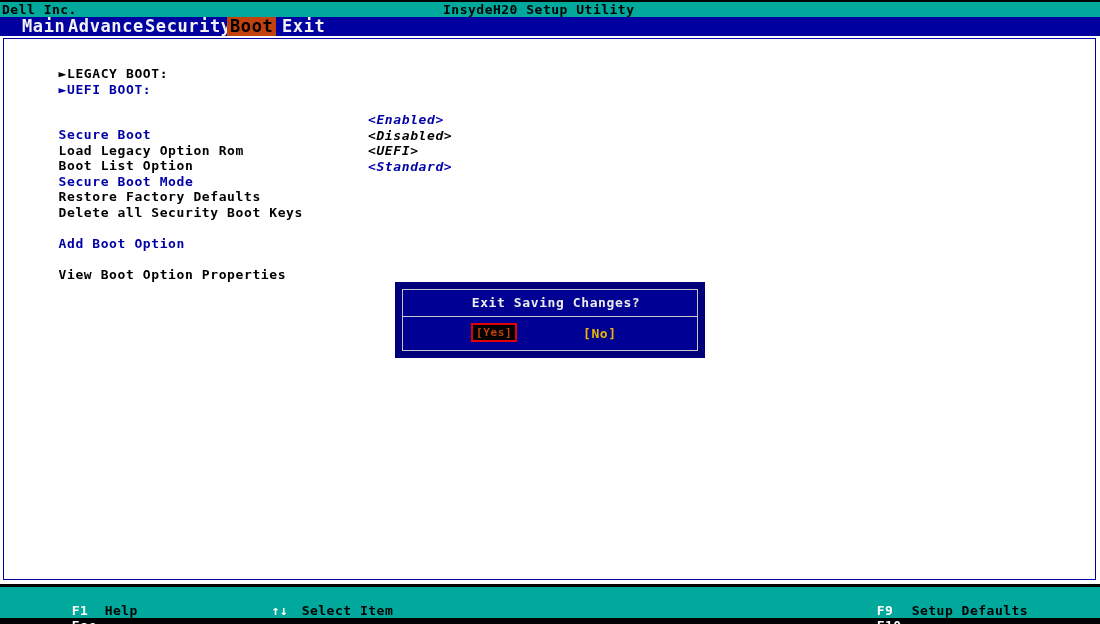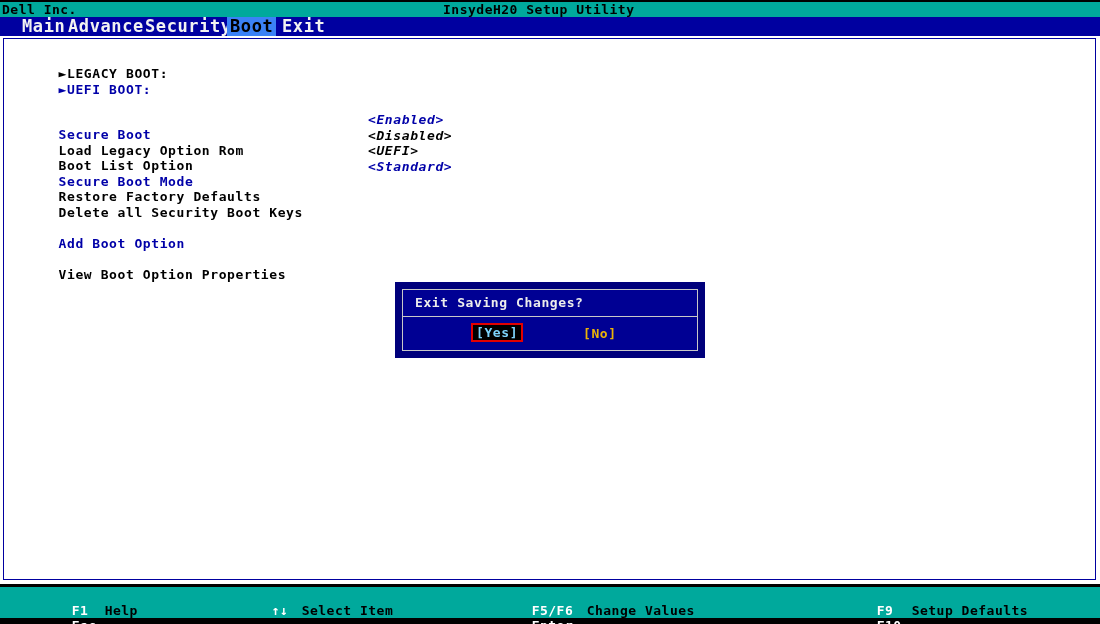--- a/index.html
+++ b/index.html
@@ -10,40 +10,40 @@
   }
   
   .titlebar{position:absolute;left:0;top:2px;width:100%;height:15px;background:#00A99C;
     color:#000;font-size:13px;line-height:15px;letter-spacing:.5px;}
   .vendor{position:absolute;left:2px;top:0;}
   .sys-title{position:absolute;left:443px;top:0;}
   
   .menubar{position:absolute;left:0;top:17px;width:100%;height:19px;background:#0000A0;
     color:#F2F2F2;font-size:17px;line-height:19px;letter-spacing:.6px;}
   .mitem{position:absolute;top:0;cursor:default;}
-  .mitem.active{background:#3b82f6;color:#000;padding:0 3px;}
+  .mitem.active{background:#c2410c;color:#000;padding:0 3px;}
   .m0{left:22px}.m1{left:68px}.m2{left:145px}.m3{left:227px}.m4{left:282px}
   
   .content{position:absolute;left:0;top:36px;width:1100px;height:548px;background:#ffffff;}
   .frame{position:absolute;left:3px;top:2px;right:4px;bottom:4px;border:1px solid #0000A0;}
   .row{position:absolute;left:8px;right:8px;height:15px;font-size:13px;line-height:15px;
     letter-spacing:.6px;color:#000;white-space:pre;}
   .row .val{position:absolute;left:360px;top:0;font-style:italic;}
   .blue{color:#0000A8;}
   .r0{top:15px}.r1{top:31px}.r2{top:76px}.r3{top:92px}.r4{top:107px}.r5{top:123px}
   .r6{top:138px}.r7{top:154px}.r8{top:185px}.r9{top:200px}.r10{top:216px}
   
   .dialog{position:absolute;left:395px;top:282px;width:310px;height:76px;background:#00007B;}
   .dialog-inner{position:absolute;left:7px;top:7px;right:7px;bottom:7px;
     border:1px solid #C8C8C8;background:#000093;}
   .dialog-title{height:26px;line-height:26px;border-bottom:1px solid #C8C8C8;
-    color:#ECECEC;font-size:13px;padding-left:12px;letter-spacing:.6px;}
+    color:#ECECEC;font-size:13px;padding-left:12px;letter-spacing:.6px;text-align:center;}
   .dialog-buttons{position:relative;height:33px;}
-  .btn-yes{position:absolute;left:68px;top:6px;background:#000;color:#7dd3fc;
-    border:2px solid #E30000;padding:0 3px;font-size:13px;line-height:15px;letter-spacing:.6px;cursor:default;}
+  .btn-yes{position:absolute;left:68px;top:6px;background:#000;color:#c2410c;
+    border:2px solid #E30000;padding:0 3px;font-size:11px;line-height:15px;letter-spacing:.6px;cursor:default;}
   .btn-no{position:absolute;left:180px;top:9px;color:#eab308;font-size:13px;
     line-height:15px;letter-spacing:.6px;cursor:default;}
   
   .footer{position:absolute;left:0;top:587px;width:100%;height:31px;background:#00A99C;
     font-size:13px;letter-spacing:.5px;padding-left:48px;}
   .fcol{position:absolute;top:1px;}
   .fc0{left:5px}.fc1{left:205px}.fc2{left:465px}.fc3{left:810px}
   .frow{height:15px;line-height:15px;white-space:pre;}
   .fkey{display:inline-block;color:#FFF;}
   .flabel{color:#000;}
@@ -126,28 +126,20 @@
       </div>
     </div>
     <div class="fcol fc1">
       <div class="frow">
         <span class="fkey">↑↓</span><span class="flabel">Select Item</span>
       </div>
       <div class="frow">
         <span class="fkey">↔</span><span class="flabel">Select Menu</span>
       </div>
     </div>
-    <div class="fcol fc2">
-      <div class="frow">
-        <span class="fkey">F5/F6</span><span class="flabel">Change Values</span>
-      </div>
-      <div class="frow">
-        <span class="fkey">Enter</span><span class="flabel">Select ► SubMenu</span>
-      </div>
-    </div>
     <div class="fcol fc3">
       <div class="frow">
         <span class="fkey">F9</span><span class="flabel">Setup Defaults</span>
       </div>
       <div class="frow">
         <span class="fkey">F10</span><span class="flabel">Save and Exit</span>
       </div>
     </div>
   </div>
 

